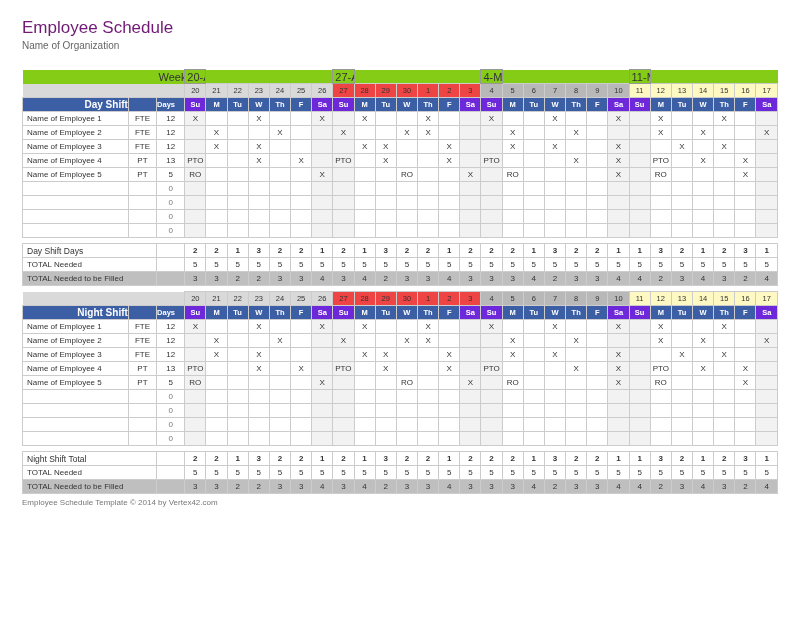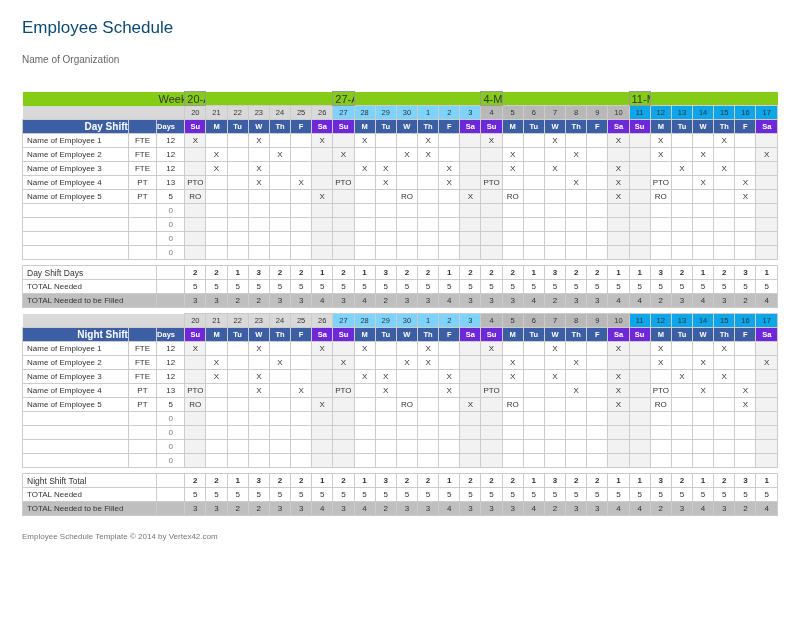--- a/index.html
+++ b/index.html
@@ -1,48 +1,48 @@
 <!DOCTYPE html>
 <html><head>
 <meta charset="utf-8">
 <style>
   *{box-sizing:border-box;margin:0;padding:0}
   body{font-family:Arial,Helvetica,sans-serif;background:#fff;padding:18px 22px;font-size:9px;color:#333}
-  .title{font-size:17px;color:#0c4a6e;font-weight:400;margin-bottom:16px}
-  .org{font-size:10px;color:#666;margin-bottom:26px}
+  .title{font-size:17px;color:#701a75;font-weight:400;margin-bottom:2px}
+  .org{font-size:10px;color:#666;margin-bottom:18px}
   table{border-collapse:collapse;width:100%;table-layout:fixed}
   td,th{border:1px solid #ccc;padding:0;text-align:center;height:14px;font-size:8px;overflow:hidden;white-space:nowrap}
   .namecol{width:90px;text-align:left;padding-left:4px}
   .typecol{width:24px}
   .dayscol{width:24px}
   .daycol{width:18px}
   .week-row td{border:none;background:#84cc16;text-align:left;font-size:11px;padding-left:2px}
   .week-row .wkstart{border:1px solid #999}
   .datenum-row td{background:#d9d9d9;font-size:7.5px}
-  .datenum-row .wk2{background:#7dd3fc}
+  .datenum-row .wk2{background:#ef4444}
   .datenum-row .wk3{background:#b8b8b8}
-  .datenum-row .wk4{background:#0ea5e9}
+  .datenum-row .wk4{background:#fef9c3}
   .dow-row td{background:#3b5ea5;color:#fff;font-weight:bold;font-size:7.5px}
   .dow-row .namecol{text-align:right;font-size:10px}
   .dow-row .dayscol{text-align:right;padding-right:16px}
   .dow-row .sat,.dow-row .sun{background:#6d28d9}
   .emp-row td{background:#fff}
   .emp-row .sat,.emp-row .sun{background:#f2f2f2}
   .emp-row .dayscol{background:#fff}
   .blank-row td{background:#fff}
   .blank-row .dayscol{color:#777}
   .blank-row .sat,.blank-row .sun{background:#f2f2f2}
   .sep-row td{border:none;height:6px}
   .tot-row td{background:#fff;font-weight:bold}
   .tot-row .namecol{font-weight:normal}
   .tot1 .namecol{font-size:8.5px}
   .tot2 td{font-weight:normal}
   .tot3 td{background:#bfbfbf;font-weight:normal}
   .tot-row .bold{font-weight:bold}
-  .footer{display:flex;justify-content:space-between;font-size:8px;color:#777;margin-top:16px}
+  .footer{display:flex;justify-content:space-between;font-size:8px;color:#777;margin-top:4px}
   .footer a{color:#5577cc}
   .noborder{border:none}
 </style>
 </head>
 <body>
 
 <div class="title">Employee Schedule</div>
 <div class="org">Name of Organization</div>
 
 <table>

